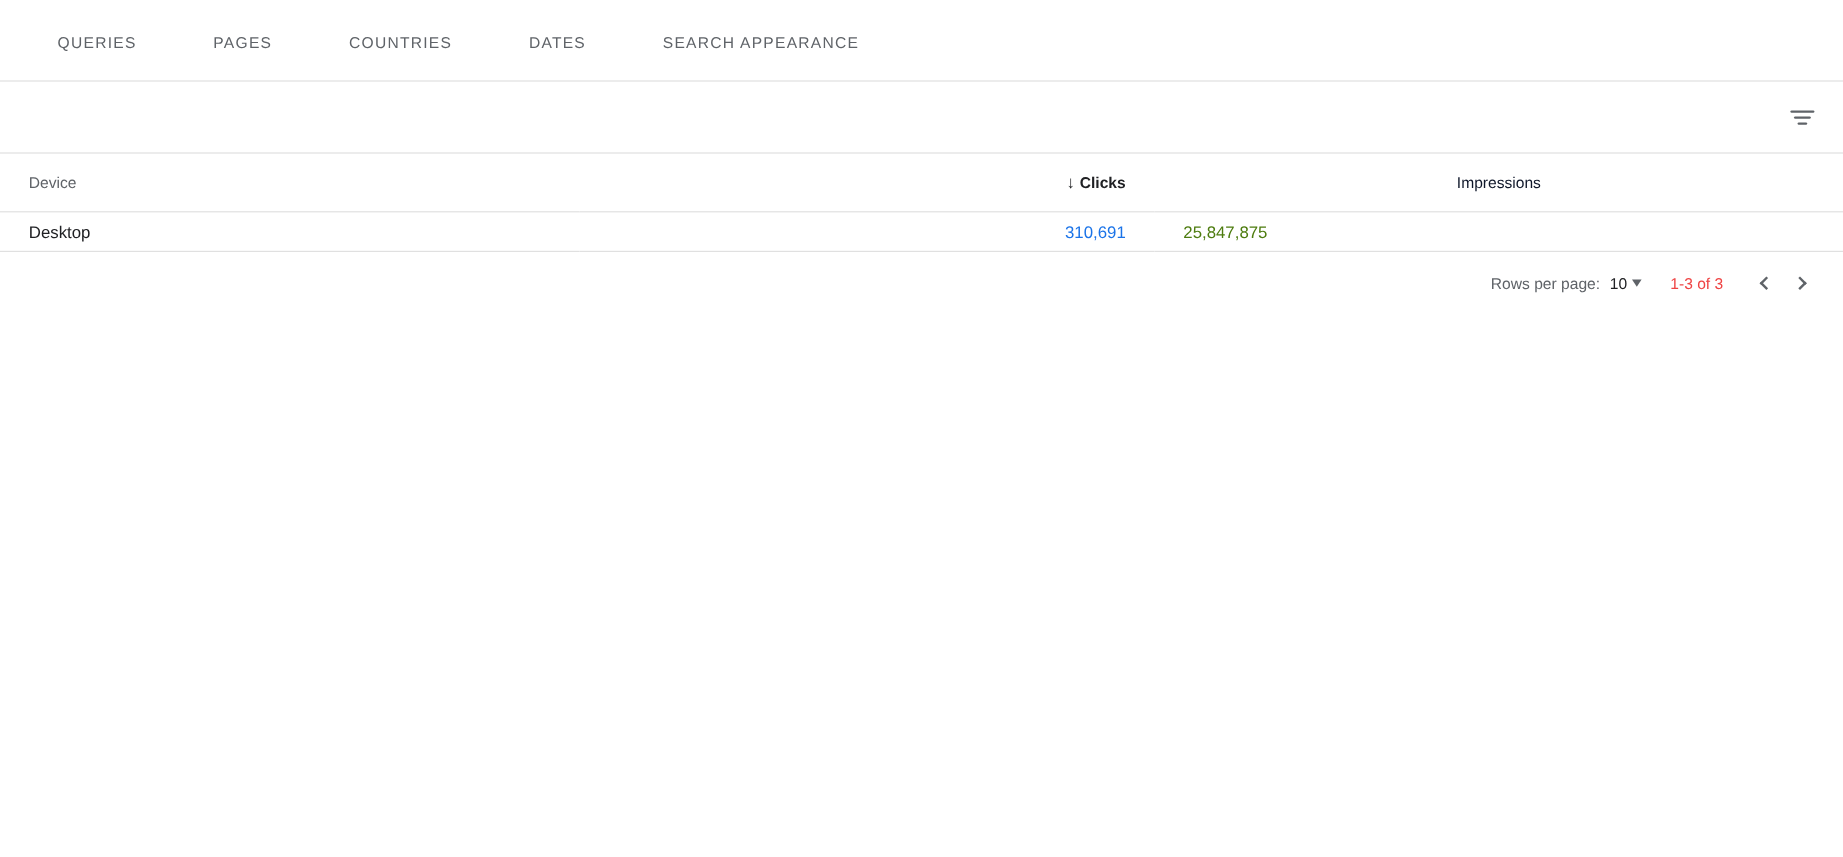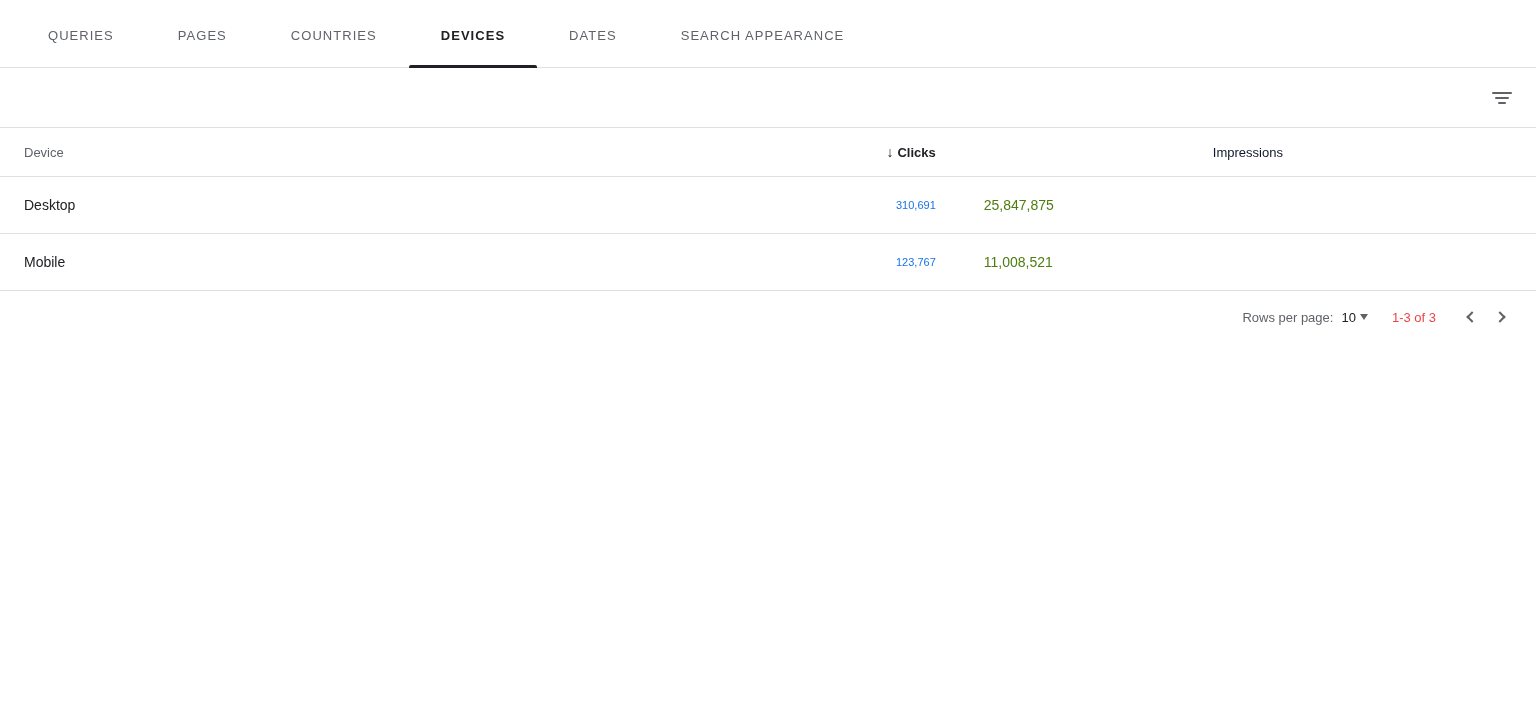--- a/index.html
+++ b/index.html
@@ -101,31 +101,31 @@
       font-size: 14px;
     }
 
     .data-table tbody tr {
       border-bottom: 1px solid #e0e0e0;
     }
     .data-table tbody tr:last-child {
       border-bottom: 1px solid #e0e0e0;
     }
     .data-table td {
-      padding: 20px 24px;
+      padding: 8px 24px;
       font-size: 14px;
     }
     .data-table td.col-device {
       font-weight: 500;
       color: #202124;
     }
     .data-table td.col-clicks {
       text-align: right;
       color: #1a73e8;
-      font-size: 11px;
+      font-size: 14px;
     }
     .data-table td.col-impressions {
       text-align: left;
       color: #4d7c0f;
       font-size: 14px;
     }
 
     
     .pagination {
       display: flex;
@@ -186,21 +186,20 @@
     .chevron-left { transform: rotate(-135deg); }
     .chevron-right { transform: rotate(45deg); }
   </style>
 </head>
 <body>
 
 <nav class="tab-nav">
 <div class="tab-item">QUERIES</div>
     <div class="tab-item">PAGES</div>
     <div class="tab-item">COUNTRIES</div>
-    <div class="tab-item active">DEVICES</div>
     <div class="tab-item">DATES</div>
     <div class="tab-item">SEARCH APPEARANCE</div>
   </nav>
 
 <div class="filter-bar">
   <div class="filter-icon" title="Filter">
     <span></span>
     <span></span>
     <span></span>
   </div>
@@ -219,25 +218,20 @@
         <span>Impressions</span>
       </th>
     </tr>
   </thead>
   <tbody id="table-body">
   <tr>
         <td class="col-device">Desktop</td>
         <td class="col-clicks">310,691</td>
         <td class="col-impressions">25,847,875</td>
       </tr>
-      <tr>
-        <td class="col-device">Mobile</td>
-        <td class="col-clicks">123,767</td>
-        <td class="col-impressions">11,008,521</td>
-      </tr>
     </tbody>
 </table>
 
 <div class="pagination">
   <div class="rows-per-page">
     <span>Rows per page:</span>
     <div class="rows-value">
       <span>10</span>
       <span class="chevron-down"></span>
     </div>

